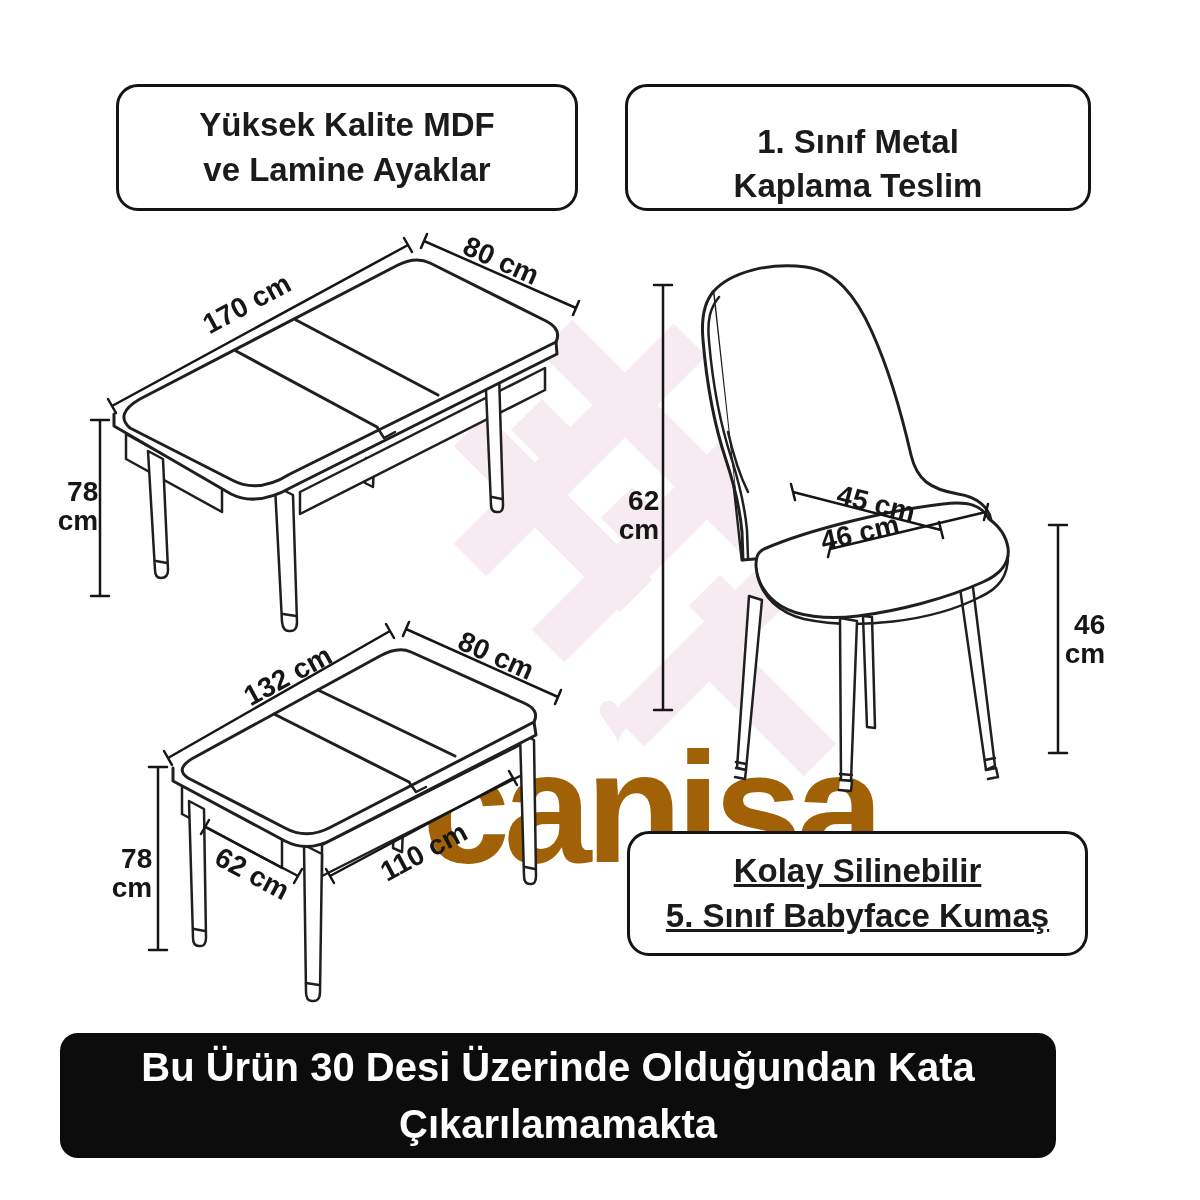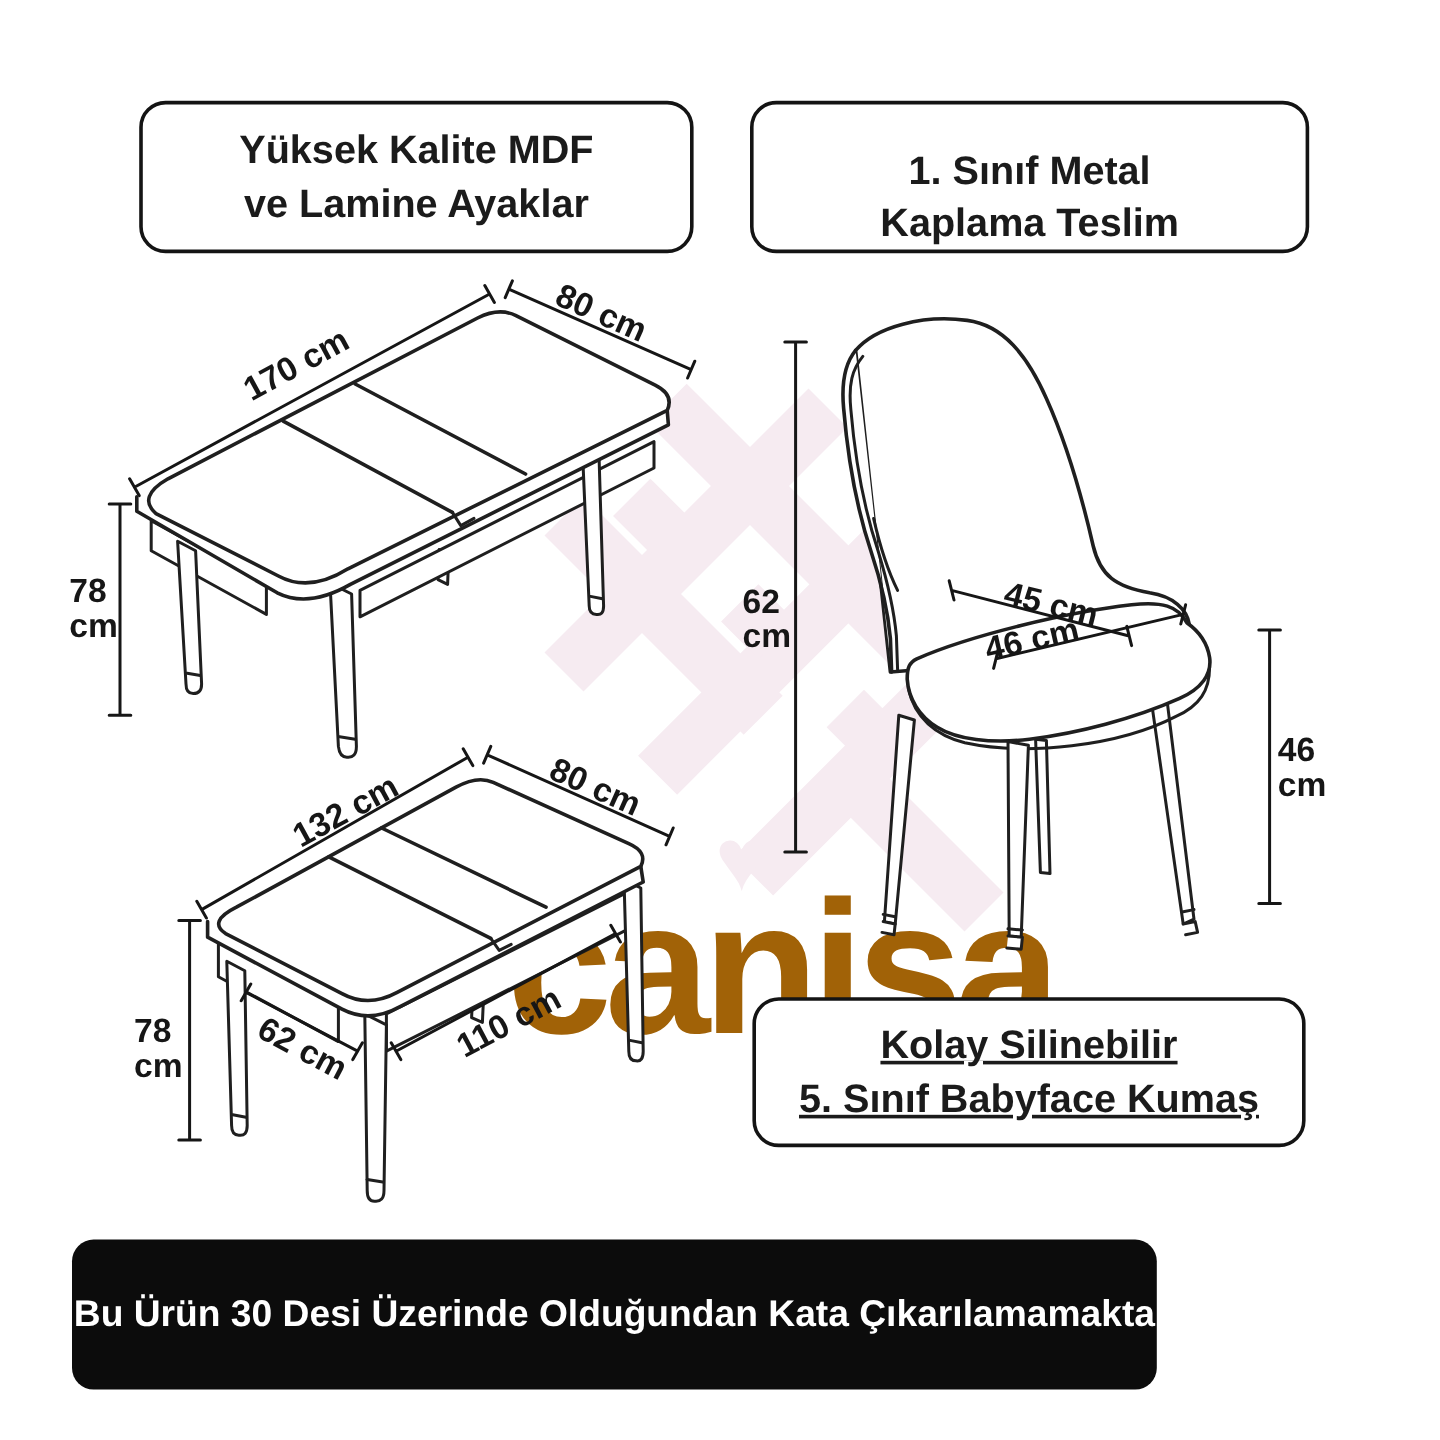--- a/index.html
+++ b/index.html
@@ -8,29 +8,29 @@
   
   .wm{position:absolute;inset:0;z-index:1;}
   .wm-text{position:absolute;left:422px;top:728px;font-size:158px;font-weight:600;
            letter-spacing:-6px;color:#a16207;line-height:1;}
   .wm-heart{position:absolute;left:596px;top:680px;font-size:74px;color:#f6ebf1;line-height:1;}
   
   .art{position:absolute;inset:0;z-index:2;}
   
   .dim{position:absolute;z-index:3;font-weight:700;font-size:28px;color:#161616;
        white-space:nowrap;transform:translate(-50%,-50%);}
-  .dim.two{text-align:left;line-height:1.02;}
+  .dim.two{text-align:right;line-height:1.02;}
   
   .ibox{position:absolute;z-index:4;background:#ffffff;border:3px solid #141414;border-radius:22px;
         display:flex;flex-direction:column;align-items:center;justify-content:center;
         font-size:33px;font-weight:600;line-height:1.34;color:#1b1b1b;text-align:center;}
   
-  .banner{position:absolute;z-index:5;left:60px;top:1033px;width:904px;height:125px;border-radius:18px;
+  .banner{position:absolute;z-index:5;left:60px;top:1033px;width:996px;height:125px;border-radius:18px;
           background:#0c0c0c;color:#ffffff;display:flex;flex-direction:column;align-items:center;
-          justify-content:center;font-size:31px;font-weight:600;line-height:1.42;text-align:center;}
+          justify-content:center;font-size:40px;font-weight:600;line-height:1.42;text-align:center;}
 </style>
 </head>
 <body>
 
 <div class="stage">
 
   <div class="wm">
     <svg width="1200" height="1200" viewBox="0 0 1200 1200">
       <g stroke="#f6ebf1" stroke-width="46" fill="none">
         <path d="M 470,560 L 690,340"></path>

